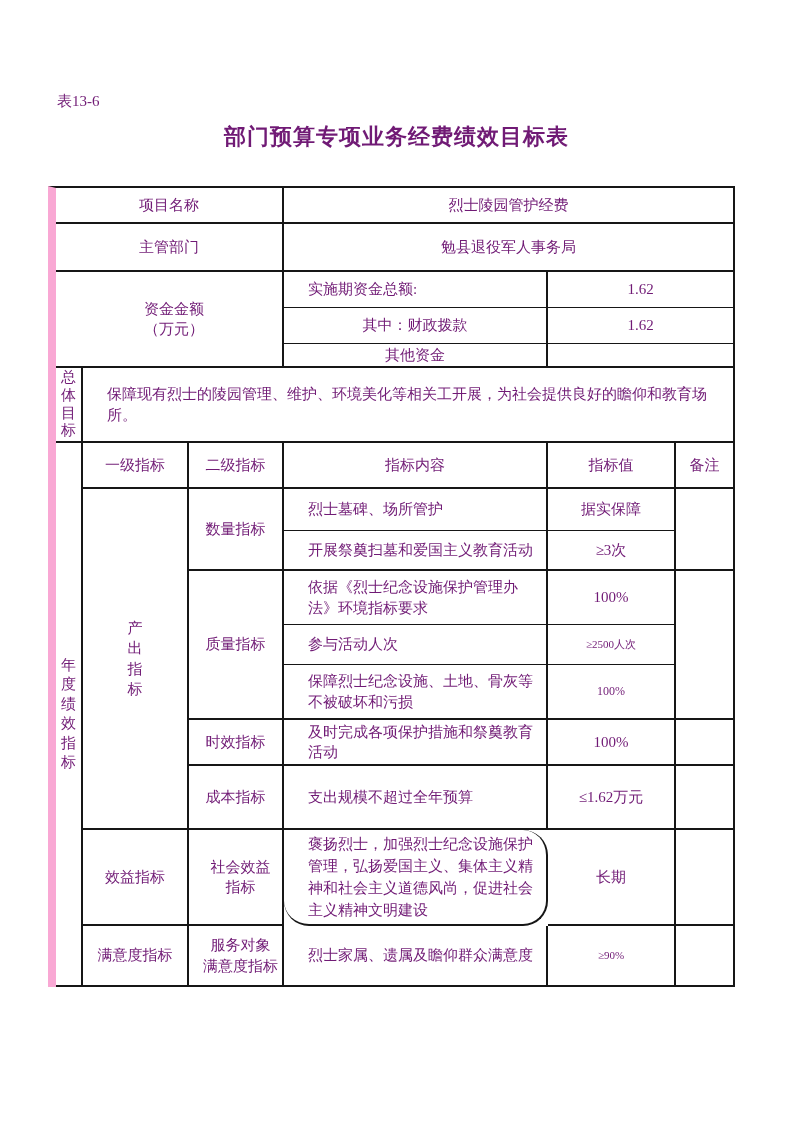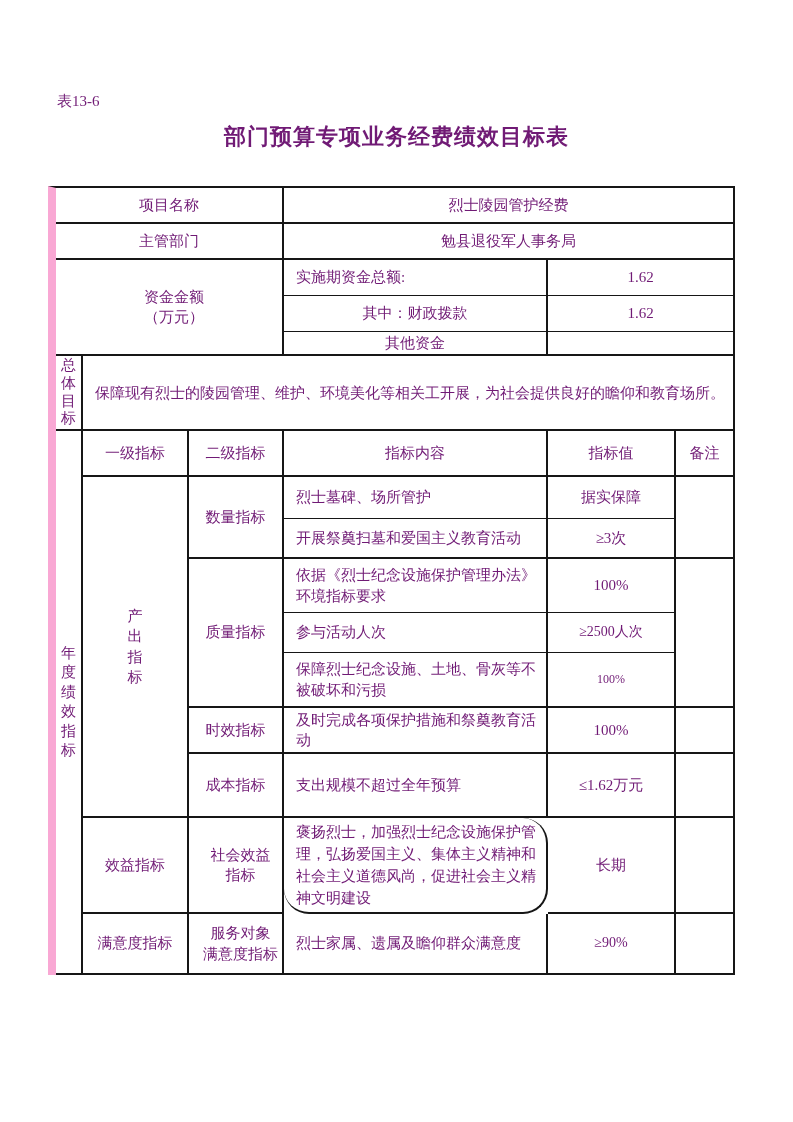--- a/index.html
+++ b/index.html
@@ -44,32 +44,32 @@
     border-right: 2px solid #161616;
     border-bottom: 2px solid #161616;
     padding: 1px 4px;
     font-size: 15px;
     line-height: 1.35;
     text-align: center;
     vertical-align: middle;
     overflow: hidden;
   }
   td.thin { border-bottom-width: 1px; }
-  td.tleft { text-align: left; padding-left: 12px; padding-right: 5px; }
+  td.tleft { text-align: left; padding-left: 24px; padding-right: 5px; }
   td.prelines { white-space: pre-line; padding-left: 14px; }
   .vt {
     width: 1em;
     margin: 0 auto;
     word-break: break-all;
     text-align: center;
   }
   .vt-goal   { line-height: 1.18; }
   .vt-side   { line-height: 1.30; }
   .vt-output { line-height: 1.35; }
-  .val-md { font-size: 14px; }
+  .val-md { font-size: 11px; }
   .val-sm { font-size: 12px; }
   .benefit-text { line-height: 1.48; border-radius: 25px; }
 </style>
 </head>
 <body>
 
 <div class="page">
 
   <div class="table-label">表13-6</div>
 
@@ -84,21 +84,21 @@
       <col style="width:128px">
       <col style="width:59px">
     </colgroup>
 
     <tbody>
         <tr style="height:36px">
       <td colspan="3">项目名称</td>
       <td colspan="3">烈士陵园管护经费</td>
     </tr>
 
-    <tr style="height:36px">
+    <tr style="height:48px">
       <td colspan="3">主管部门</td>
       <td colspan="3">勉县退役军人事务局</td>
     </tr>
 
     <tr style="height:36px">
       <td colspan="3" rowspan="3" class="prelines">资金金额
 （万元）</td>
       <td class="thin tleft">实施期资金总额:</td>
       <td colspan="2" class="thin">1.62</td>
     </tr>

